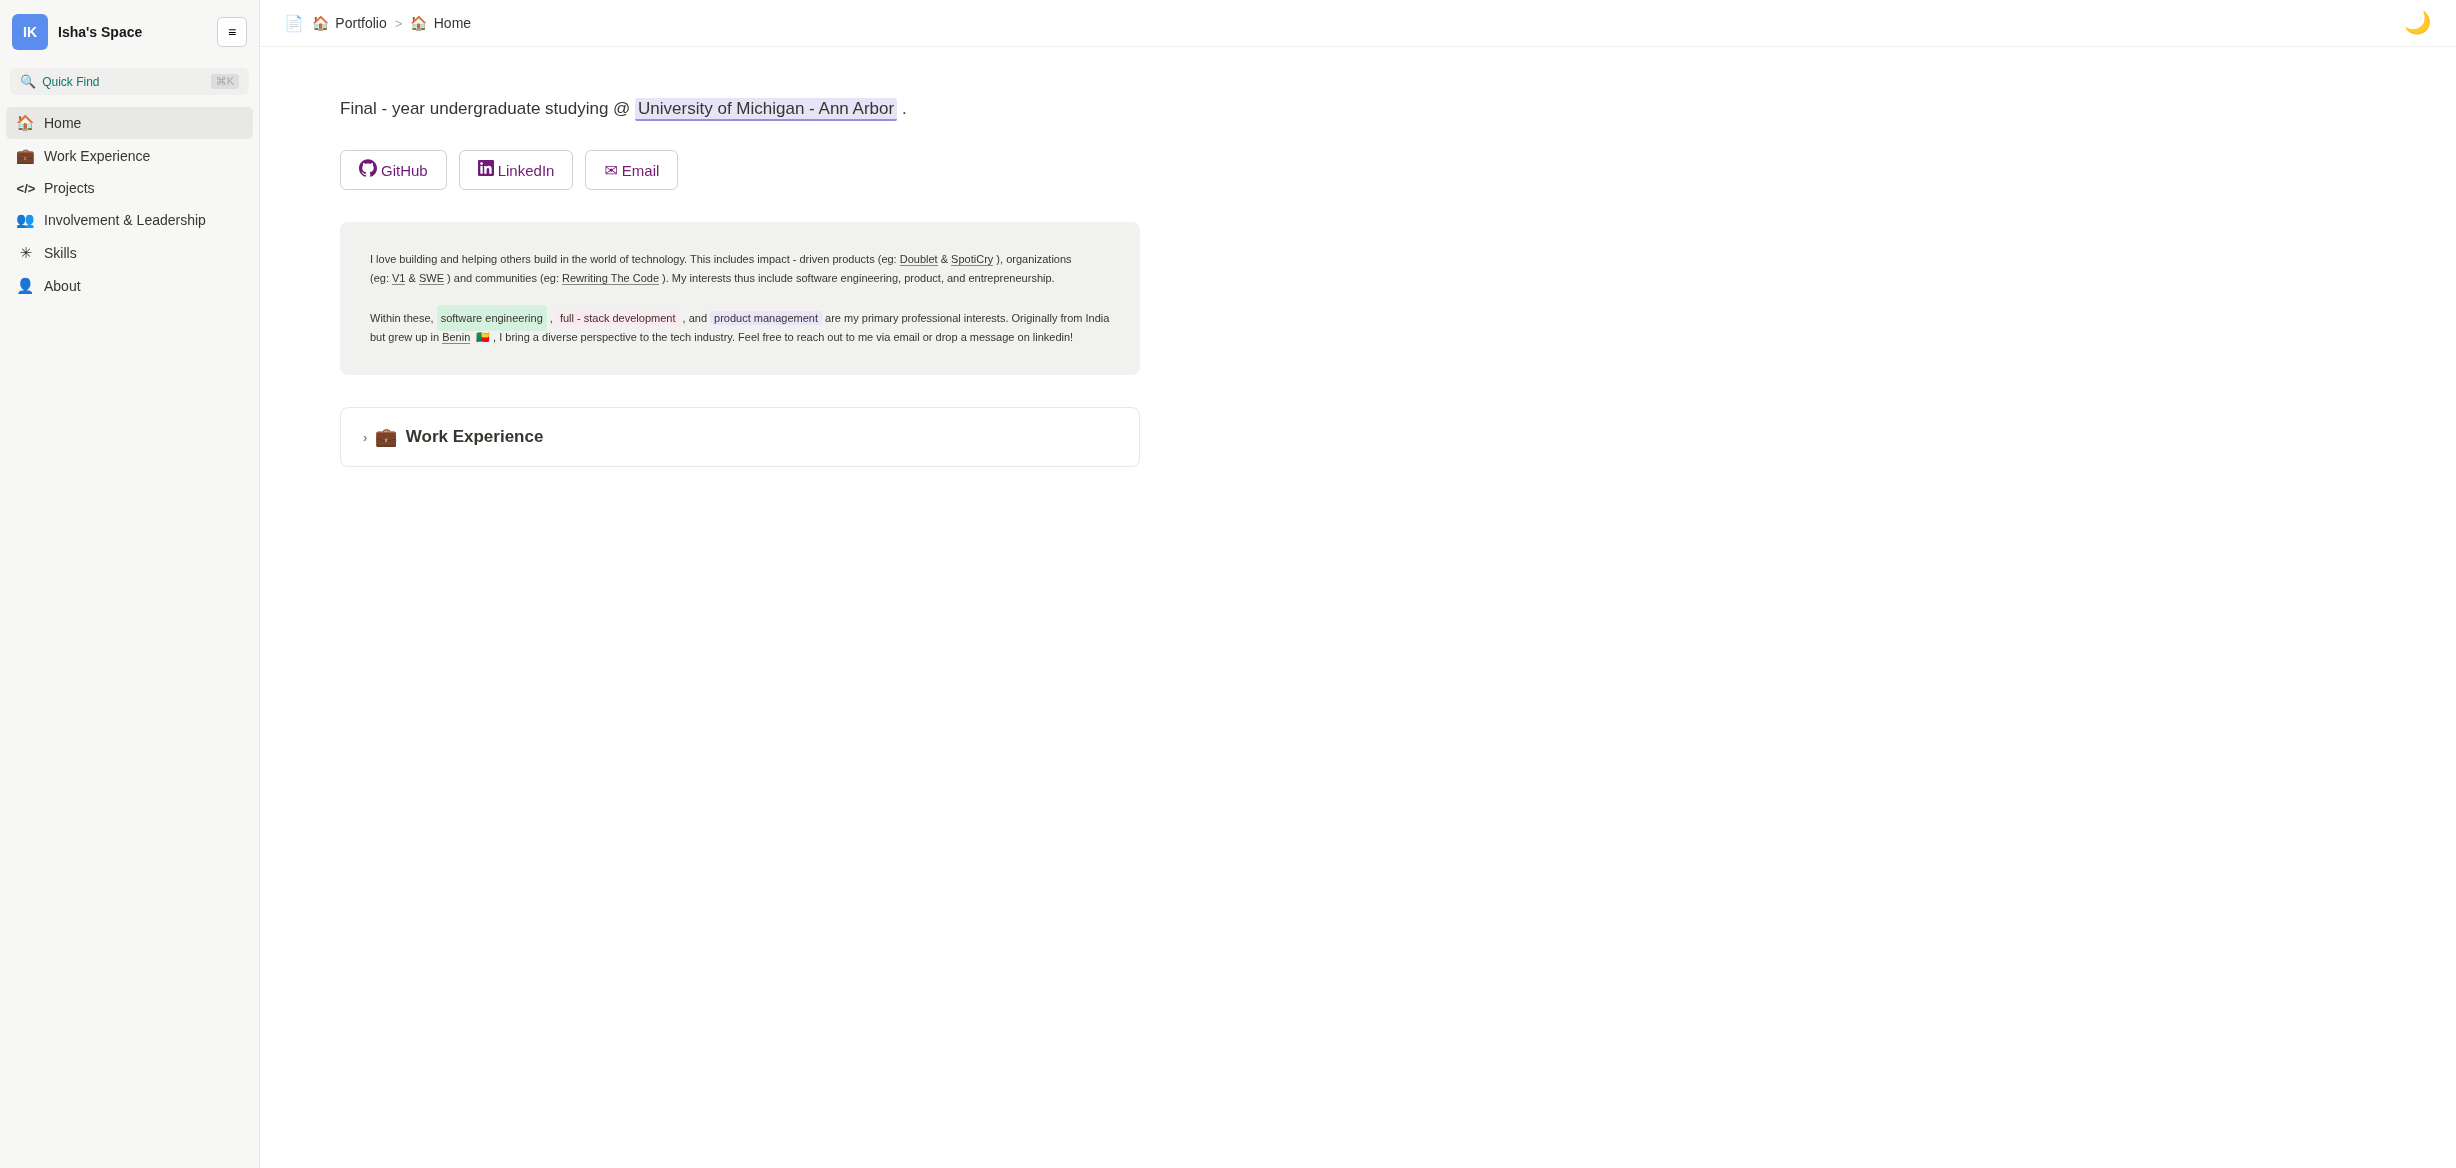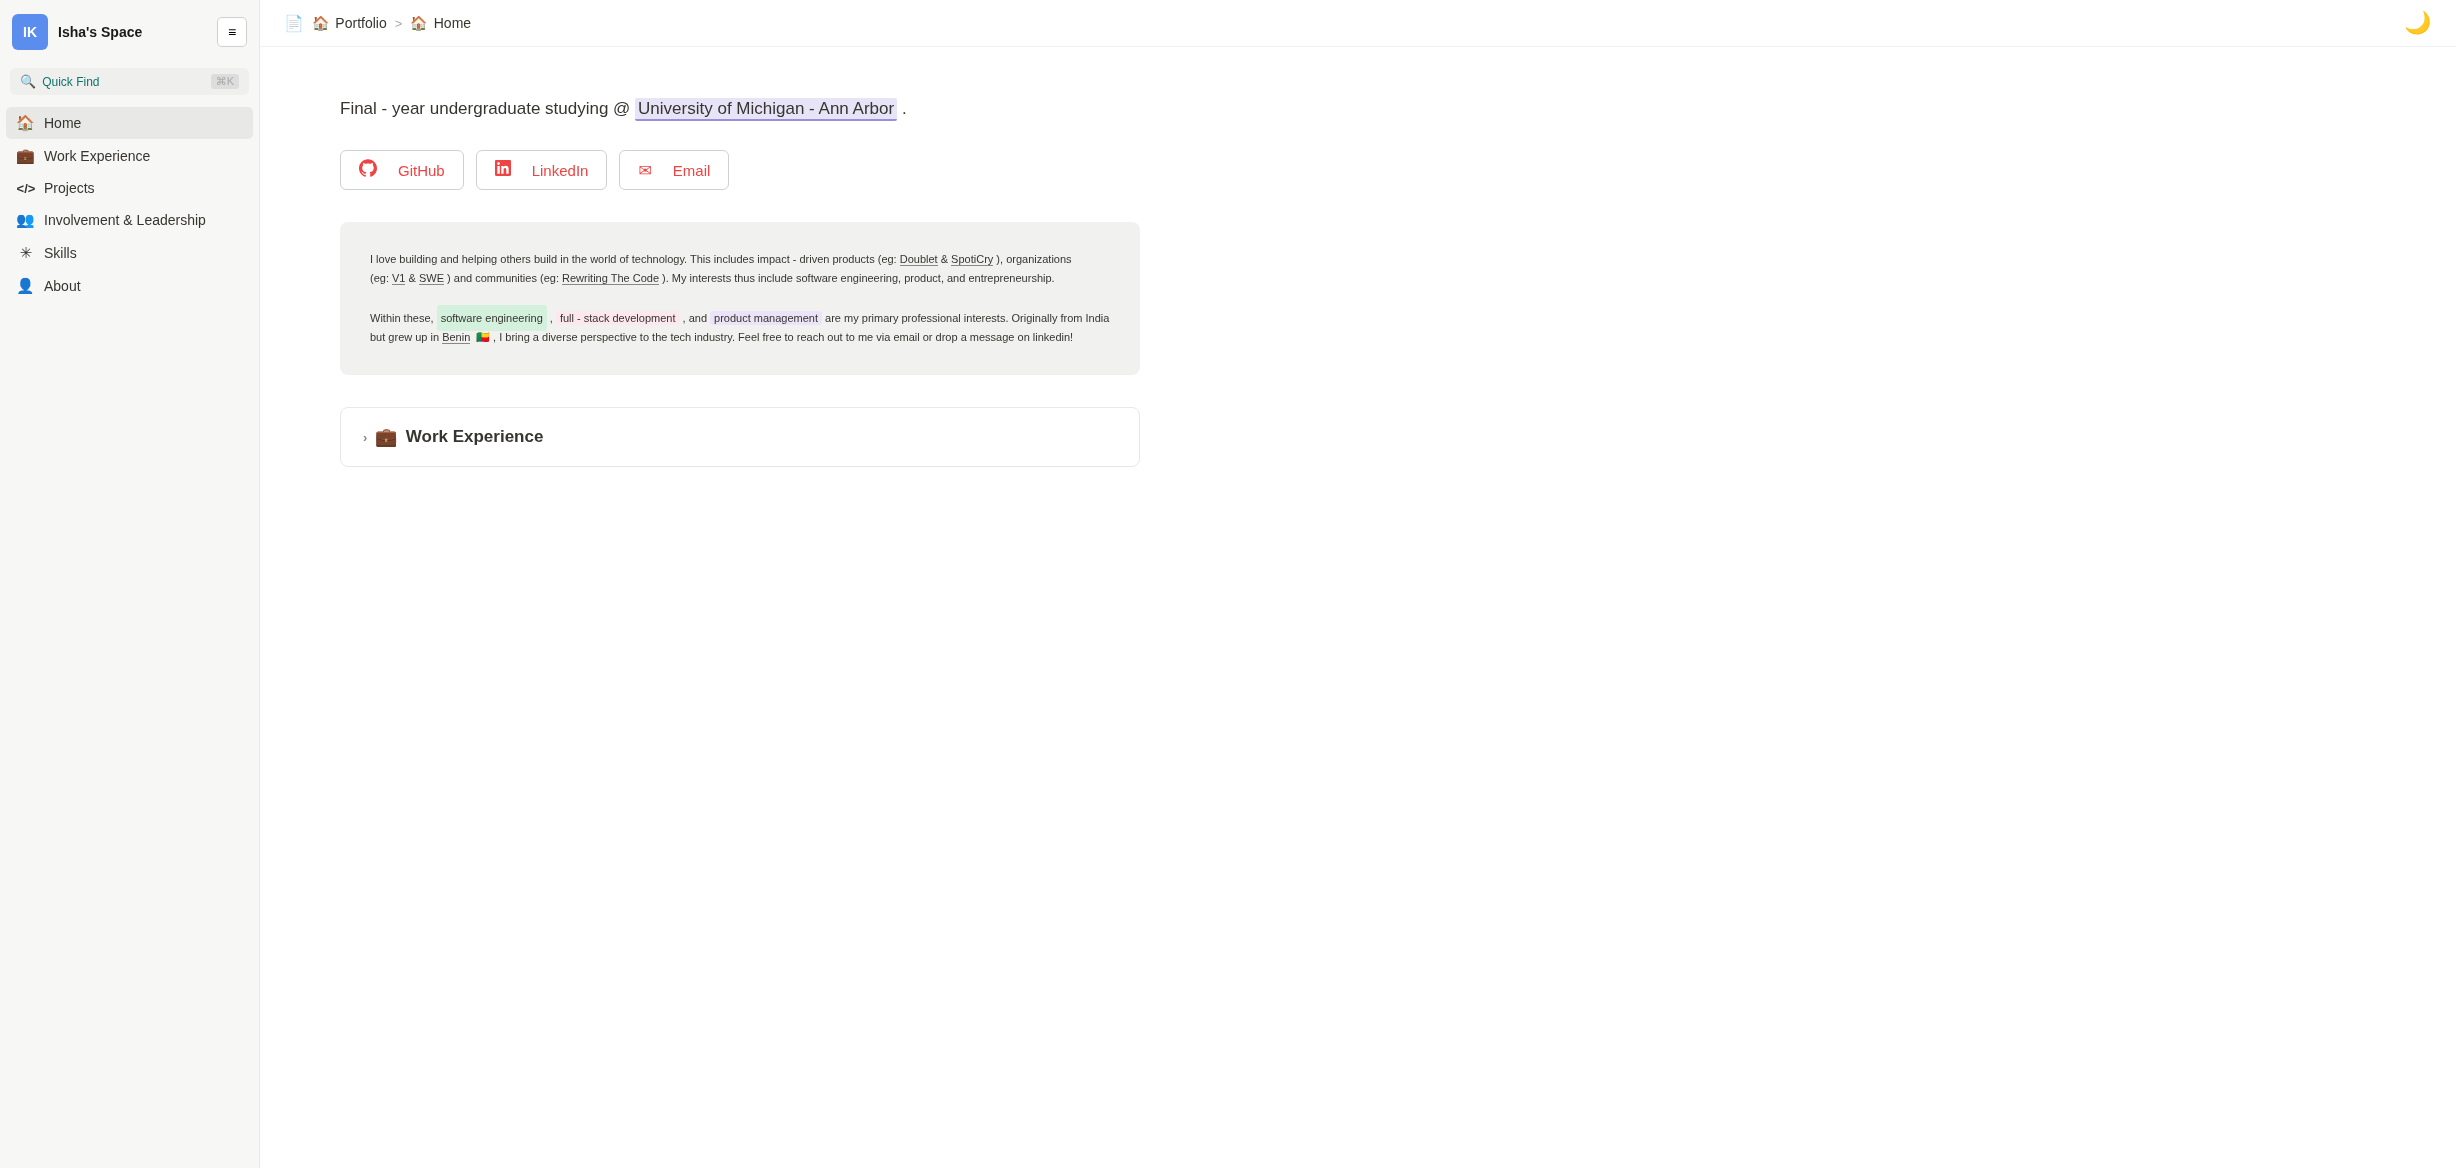--- a/index.html
+++ b/index.html
@@ -184,28 +184,28 @@
 
     .social-buttons {
       display: flex;
       gap: 12px;
       margin-bottom: 32px;
       flex-wrap: wrap;
     }
     .social-btn {
       display: flex;
       align-items: center;
-      gap: 21px;
+      gap: 4px;
       padding: 8px 18px;
       border: 1px solid #d0d0ce;
       border-radius: 6px;
       background: #fff;
       cursor: pointer;
       font-size: 15px;
-      color: #ef4444;
+      color: #701a75;
       font-weight: 500;
       text-decoration: none;
     }
     .social-btn-icon { font-size: 16px; }
 
     .bio-card {
       background: #f1f1ef;
       border-radius: 8px;
       padding: 28px 30px;
       font-size: 11px;

